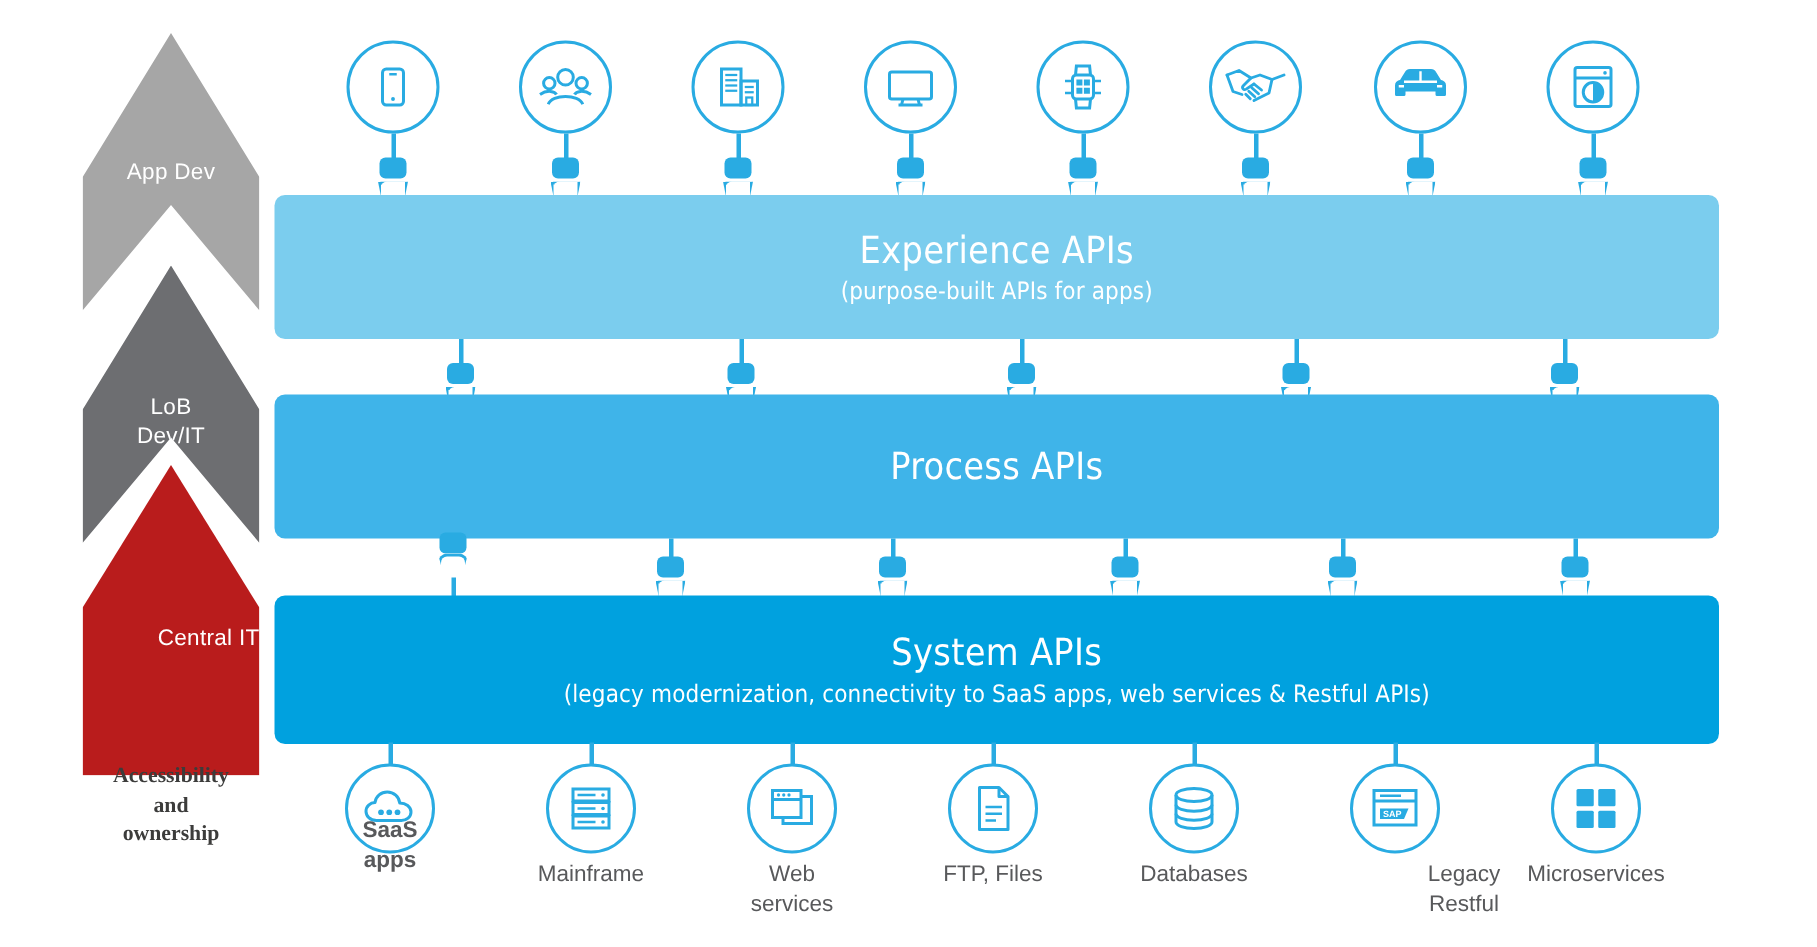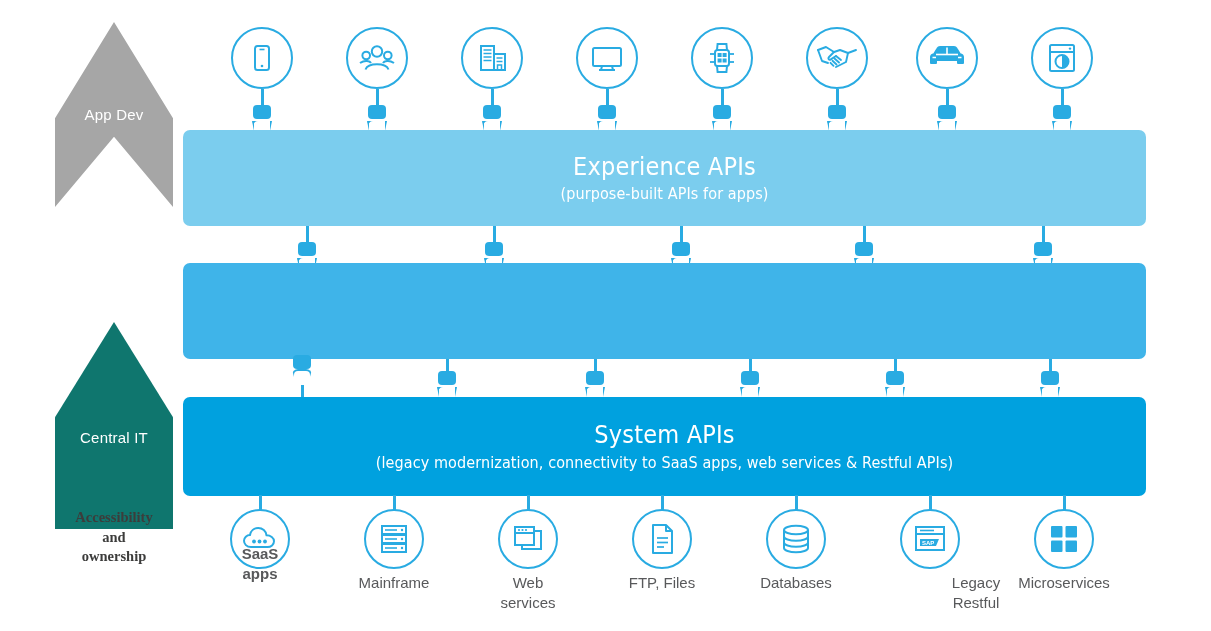--- a/index.html
+++ b/index.html
@@ -29,24 +29,24 @@
     clip-path: polygon(50% 0%, 100% 52%, 100% 100%, 50% 62%, 0% 100%, 0% 52%);
     padding-top: 84px; align-items: flex-start;
   }
   .chev-lob {
     top: 155px; height: 185px;
     background: #6d6e71;
     clip-path: polygon(50% 0%, 100% 52%, 100% 100%, 50% 62%, 0% 100%, 0% 52%);
     padding-top: 86px; align-items: flex-start;
   }
   .chev-cit {
-    top: 300px; height: 207px;
-    background: #0f766e;
+    top: 288px; height: 207px;
+    background: #b91c1c;
     clip-path: polygon(50% 0%, 100% 46%, 100% 100%, 0% 100%, 0% 46%);
-    padding-top: 107px; align-items: flex-start;
+    padding-top: 107px; align-items: flex-start; justify-content: flex-end;
   }
   #access-label {
     position: absolute; left: 46px; top: 508px; width: 136px;
     text-align: center;
     font-size: 14.5px; font-weight: bold; line-height: 1.35;
     color: #3c3c3b;
     font-family: Liberation Serif, serif;
   }
 
   
@@ -122,20 +122,26 @@
   }
 </style>
 </head>
 <body>
 
 <div id="stage">
 
   <div id="chevrons">
     <div class="chev chev-app">
       <span>App Dev</span>
+    </div>
+    <div class="chev chev-lob">
+      <div>
+        <span>LoB</span>
+        <span>Dev/IT</span>
+      </div>
     </div>
     <div class="chev chev-cit">
       <span>Central IT</span>
     </div>
   </div>
 
   <div id="access-label">
     <span>Accessibility</span><br>
     <span>and</span><br>
     <span>ownership</span>
@@ -313,20 +319,21 @@
       <div class="plug"></div>
       <div class="socket"></div>
     </div>
   <div class="conn" style="left:1026px; top:226px;">
       <div class="stem"></div>
       <div class="plug"></div>
       <div class="socket"></div>
     </div>
 
   <div class="bar" id="bar-pro">
+    <div class="bar-title">Process APIs</div>
   </div>
 
   <div class="conn conn-funnel" style="left:285px; top:355px;">
       <div class="stem"></div>
       <div class="plug"></div>
       <div class="socket"></div>
     </div>
   <div class="conn" style="left:430px; top:359px;">
       <div class="stem" style="height:14px;"></div>
       <div class="plug" style="top:12px;"></div>

